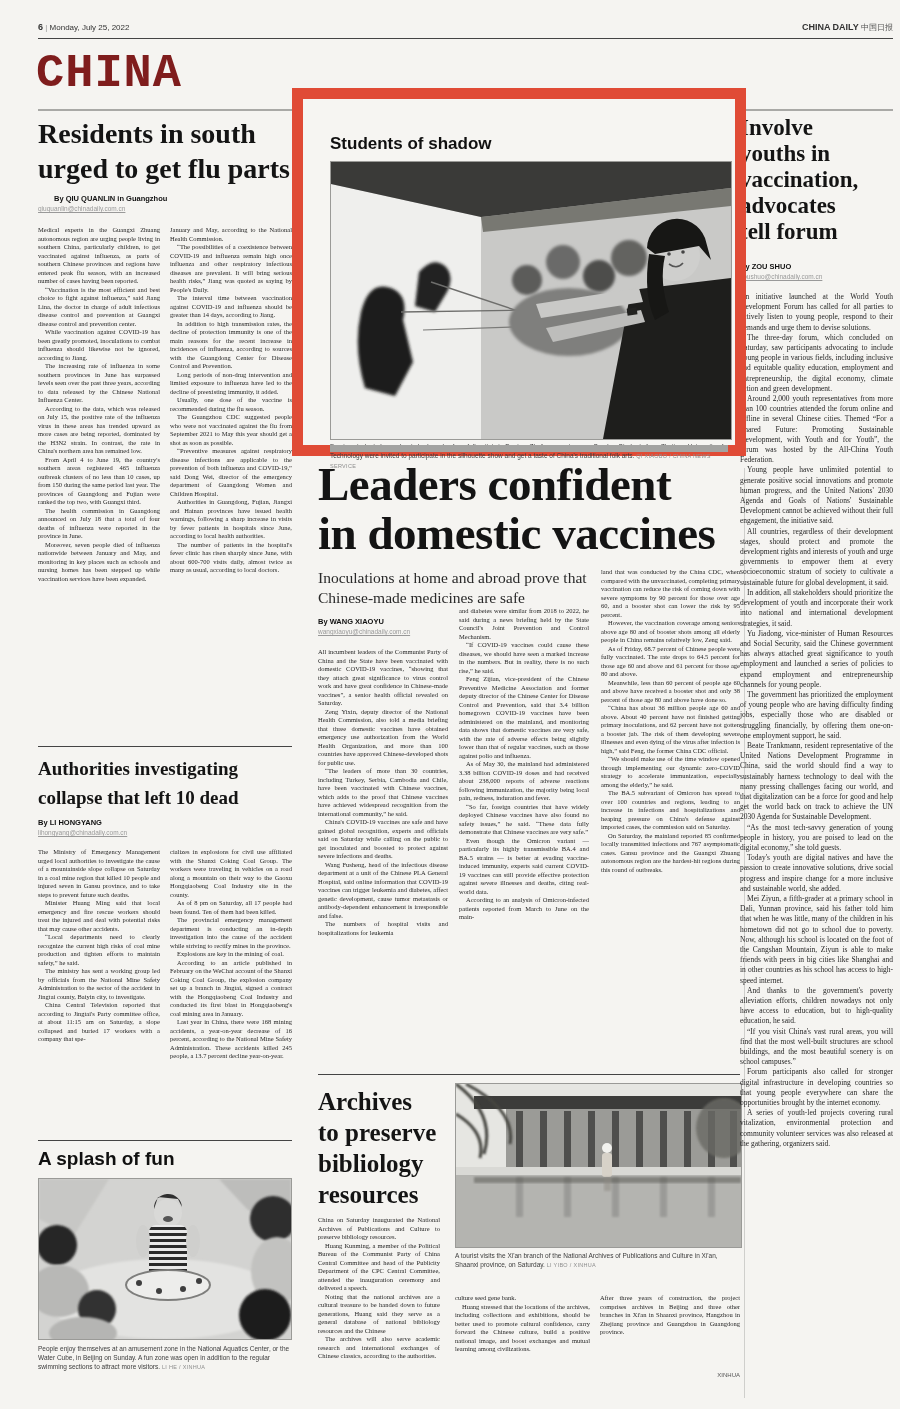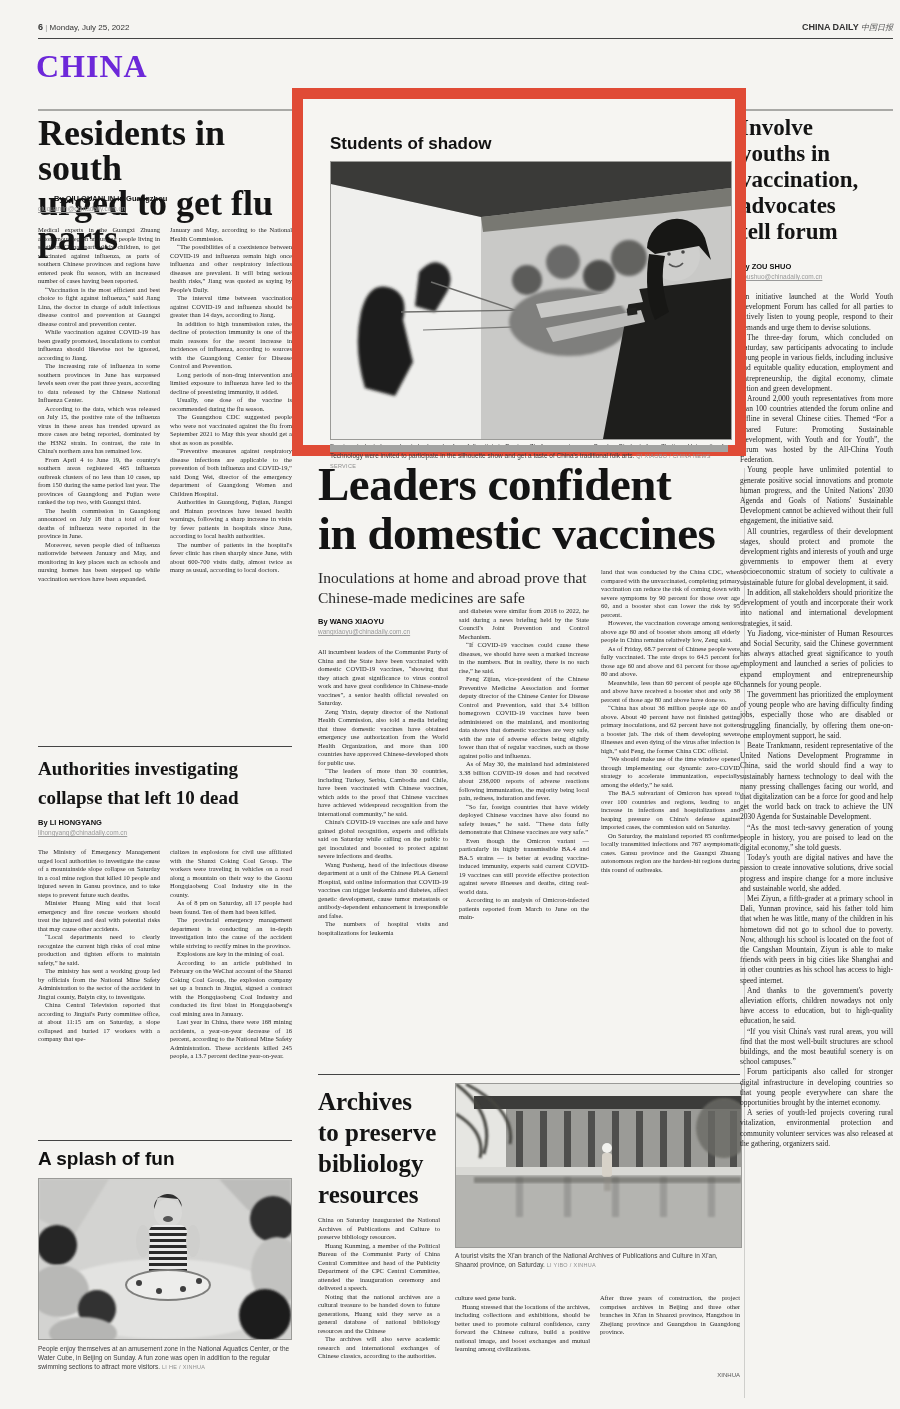--- a/index.html
+++ b/index.html
@@ -5,24 +5,24 @@
   html,body{margin:0;padding:0;}
   body{background:#e9e8e5;}
   #page{position:relative;width:900px;height:1409px;background:#f5f4f1;overflow:hidden;
         font-family:"Liberation Serif",serif;color:#1d1d1d;}
   .abs{position:absolute;}
   
   .meta{font-family:"Liberation Sans",sans-serif;font-size:8px;color:#333;}
   .meta b{font-size:9px;}
   .rule{background:#444;height:1px;}
   .rule-gray{background:#a9a9a6;height:2px;}
-  .masthead{font-size:32px;font-weight:700;letter-spacing:1px;color:#6d28d9;line-height:1;}
+  .masthead{font-size:47px;font-weight:700;letter-spacing:1px;color:#7f1d1d;line-height:1;font-family:Liberation Mono, monospace;}
   
   .hl{font-weight:700;color:#141414;}
-  .hl-flu{font-size:36px;line-height:35px;}
+  .hl-flu{font-size:28px;line-height:35px;}
   .hl-auth{font-size:19px;line-height:29px;}
   .hl-vac{font-size:47px;line-height:49px;letter-spacing:-0.5px;}
   .hl-side{font-size:23px;line-height:26px;}
   .hl-arch{font-size:25px;line-height:31px;}
   .kicker{font-family:"Liberation Sans",sans-serif;font-weight:700;font-size:17px;color:#101010;}
   .kicker2{font-family:"Liberation Sans",sans-serif;font-weight:700;font-size:19px;color:#101010;}
   .subhead{font-size:15.5px;line-height:20px;color:#2a2a2a;}
   
   .byline{font-family:"Liberation Sans",sans-serif;font-weight:700;font-size:7.5px;color:#111;}
   .email{font-family:"Liberation Sans",sans-serif;font-size:6.5px;color:#999;text-decoration:underline;}
@@ -48,21 +48,21 @@
 
 <div id="page">
 
   <div class="abs meta" style="left:38px;top:22px;">
     <b>6</b>
     <span style="color:#999;"> | </span>
     <span>Monday, July 25, 2022</span>
   </div>
   <div class="abs meta" style="left:600px;top:22px;width:293px;text-align:right;">
     <b>CHINA DAILY</b>
-    <span style="color:#555;font-style:italic;">中国日报</span>
+    <span style="color:#555;">中国日报</span>
   </div>
   <div class="abs rule" style="left:38px;top:38px;width:855px;"></div>
 
   <div class="abs masthead" style="left:36px;top:50px;">CHINA</div>
   <div class="abs rule-gray" style="left:38px;top:109px;width:855px;"></div>
 
   <div class="abs hl hl-flu" style="left:38px;top:116px;width:260px;">
     <div>Residents in south</div>
     <div>urged to get flu parts</div>
   </div>

